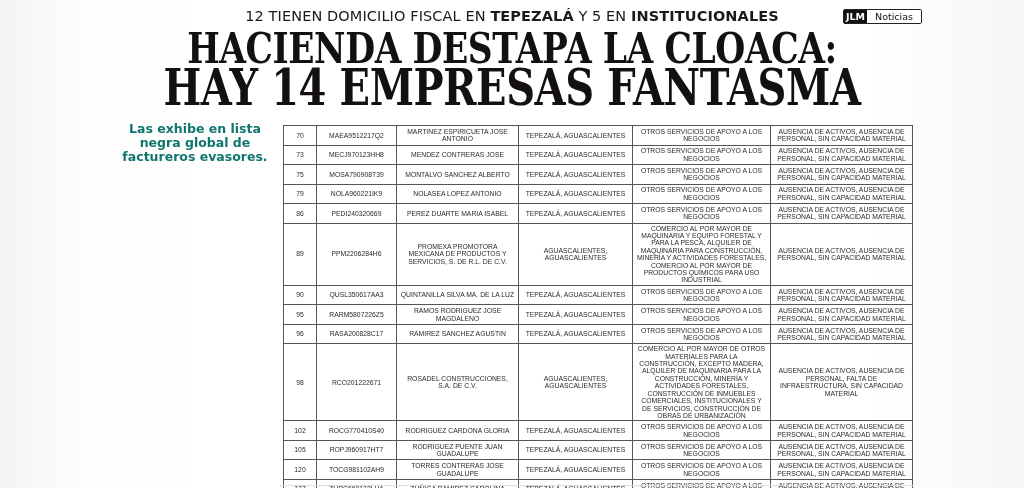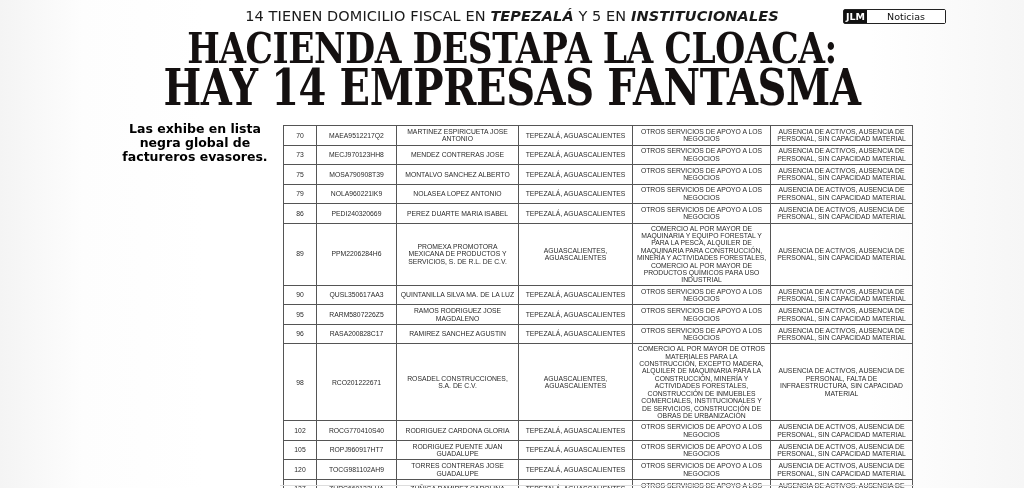--- a/index.html
+++ b/index.html
@@ -13,42 +13,42 @@
   .bg-shade {
     position: absolute; left: 0; top: 0; width: 1024px; height: 488px;
     background: linear-gradient(90deg, #f4f4f4 0%, #fdfdfd 8%, #ffffff 20%, #ffffff 85%, #f6f6f6 100%);
   }
   .kicker {
     position: absolute; left: 0; top: 8px; width: 1024px;
     text-align: center;
     font-family: "DejaVu Sans", sans-serif;
     font-size: 14.5px; letter-spacing: 0.1px; color: #1a1a1a;
   }
-  .kicker b { font-weight: bold; font-style: italic; }
+  .kicker b { font-weight: bold; }
   .logo {
     position: absolute; left: 843px; top: 9px;
     display: flex; align-items: stretch;
     border: 1px solid #222; border-radius: 2px; height: 15px;
     font-family: "DejaVu Sans", sans-serif; font-size: 9.5px; line-height: 13px;
   }
   .logo .jlm { background: #111; color: #fff; font-weight: bold; padding: 0 2px; }
-  .logo .not { background: #fff; color: #111; padding: 0 20px; }
+  .logo .not { background: #fff; color: #111; padding: 0 8px; }
   .headline {
     position: absolute; left: 0; width: 1024px; text-align: center;
     font-family: "DejaVu Serif", serif; font-weight: bold;
     color: #141010; line-height: 1;
     transform-origin: center top;
   }
   .h1 { top: 28px; font-size: 42px; transform: scaleX(0.82); letter-spacing: -0.5px; }
   .h2 { top: 63px; font-size: 50px; transform: scaleX(0.80); letter-spacing: -0.5px; }
   .deck {
     position: absolute; left: 110px; top: 122px; width: 170px;
     text-align: center;
     font-family: "DejaVu Sans", sans-serif; font-weight: bold;
-    font-size: 12.5px; line-height: 14px; color: #000000;
+    font-size: 12.5px; line-height: 14px; color: #0f766e;
   }
   table.list {
     position: absolute; left: 283px; top: 125px;
     border-collapse: collapse;
     font-family: "Liberation Sans", sans-serif;
     font-size: 6.8px; color: #2a2a2a;
     table-layout: fixed;
   }
   table.list td {
     border: 1.2px solid #555;
@@ -66,21 +66,21 @@
   tr.r-tall98 td { height: 74px; }
   .bottom-rule {
     position: absolute; left: 280px; top: 485px; width: 634px; height: 1px; background: #ddd;
   }
 </style>
 </head>
 <body>
 
 <div class="bg-shade"></div>
 
-<div class="kicker"><span>14 TIENEN DOMICILIO FISCAL EN </span><b>TEPEZALÁ</b><span> Y 5 EN </span><b>INSTITUCIONALES</b></div>
+<div class="kicker"><span>12 TIENEN DOMICILIO FISCAL EN </span><b>TEPEZALÁ</b><span> Y 5 EN </span><b>INSTITUCIONALES</b></div>
 
 <div class="logo">
   <span class="jlm">JLM</span>
   <span class="not">Noticias</span>
 </div>
 
 <div class="headline h1">HACIENDA DESTAPA LA CLOACA:</div>
 <div class="headline h2">HAY 14 EMPRESAS FANTASMA</div>
 
 <div class="deck">Las exhibe en lista negra global de factureros evasores.</div>

